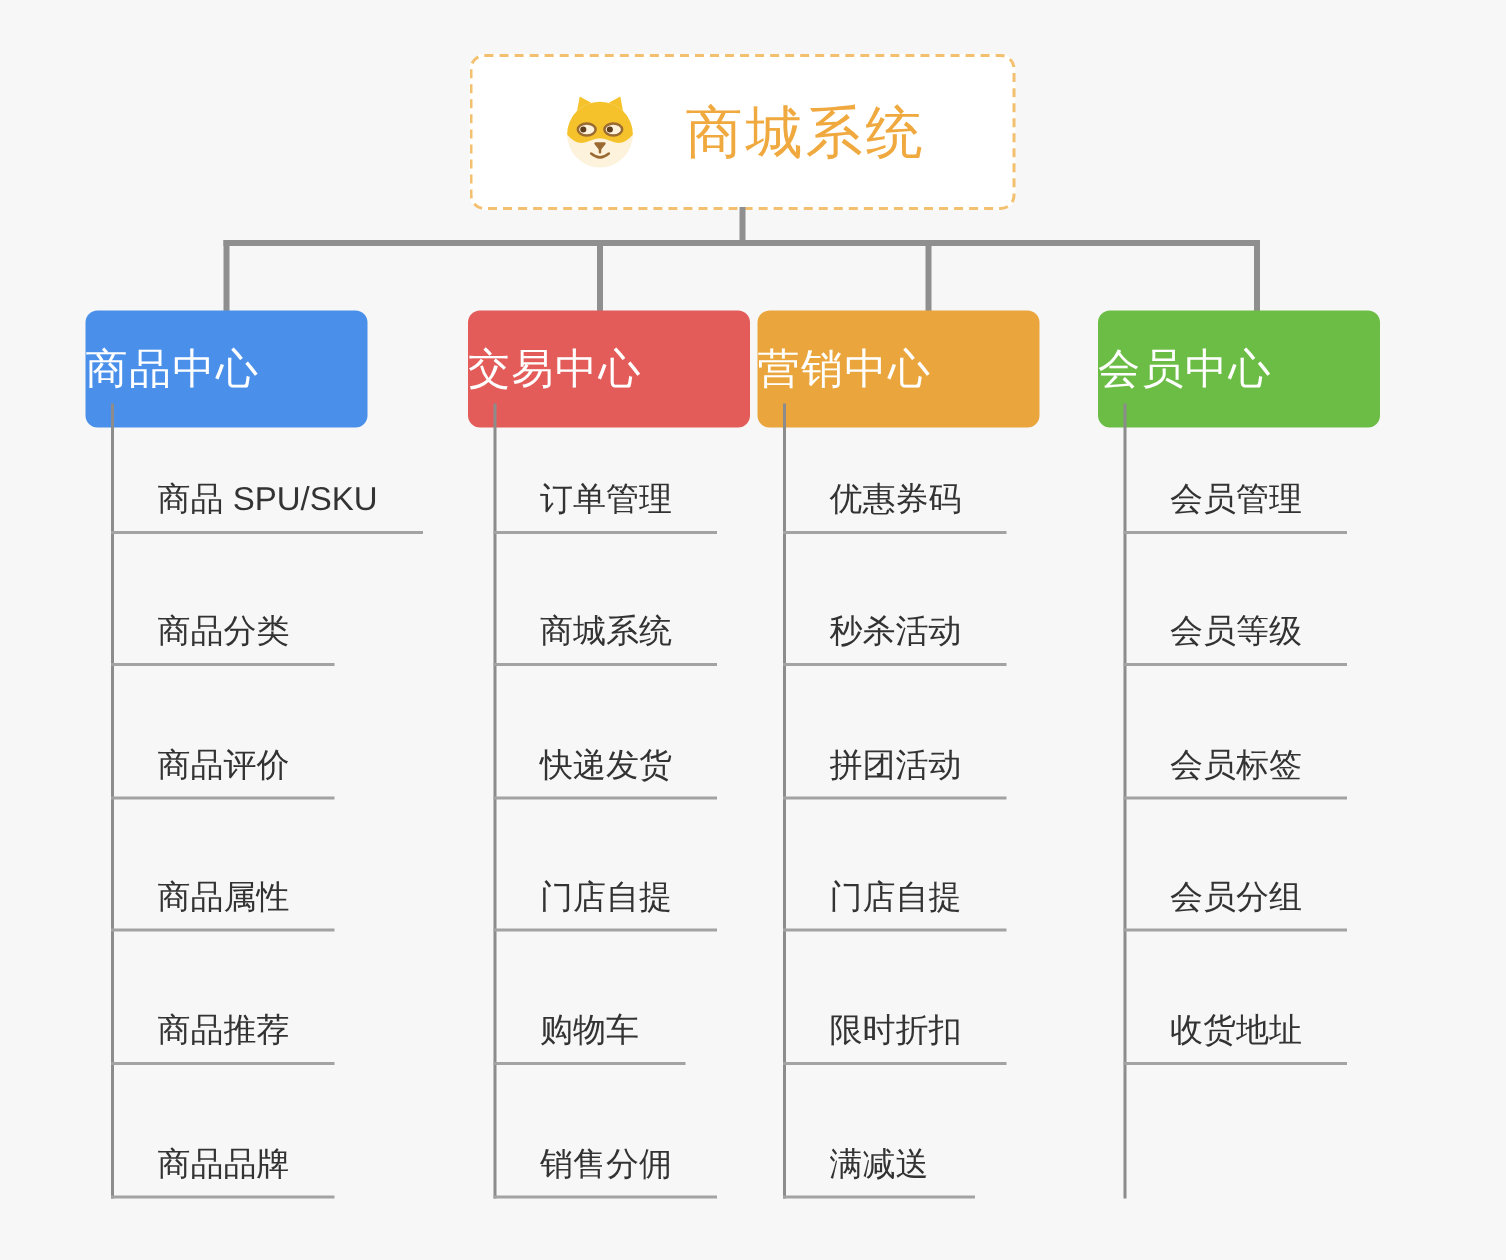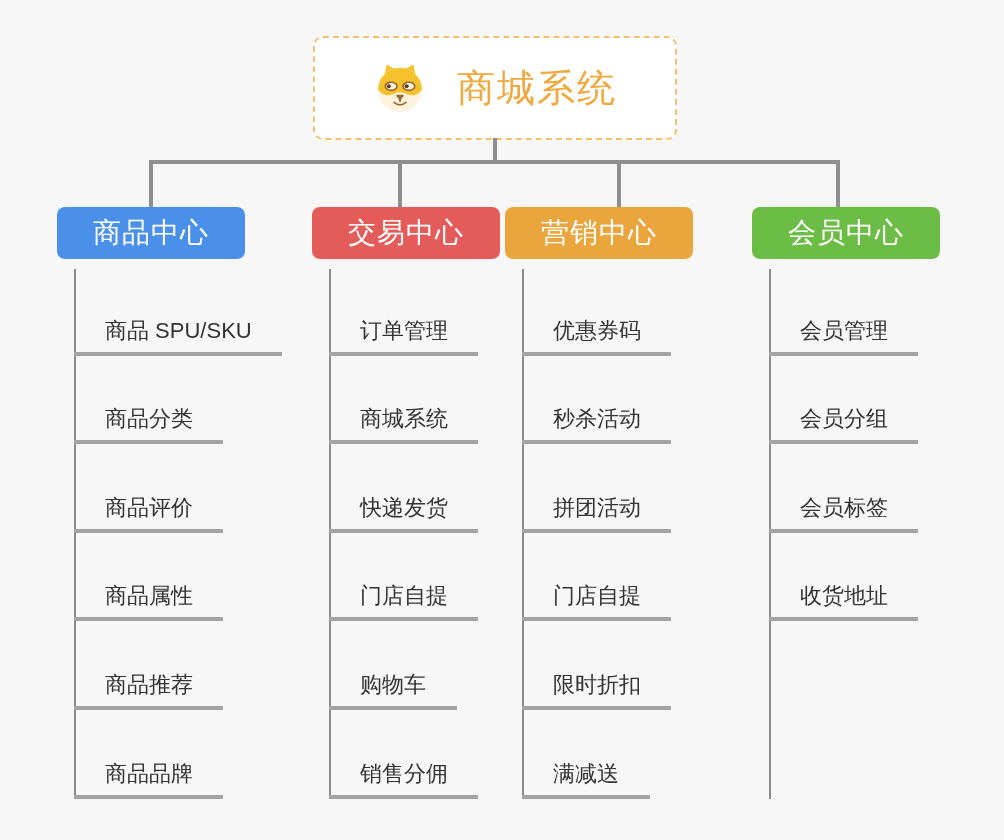--- a/index.html
+++ b/index.html
@@ -48,25 +48,25 @@
   .drop-3 { left: 617px; }
   .drop-4 { left: 836px; }
 
   
   .branch {
     position: absolute;
     top: 207px;
     width: 188px;
   }
   .branch-box {
-    height: 52px;
+    height: 78px;
     border-radius: 8px;
     display: flex;
     align-items: center;
-    justify-content: center;
+    justify-content: flex-start;
   }
   .branch-label {
     color: #ffffff;
     font-size: 28px;
     letter-spacing: 1px;
   }
   .spine {
     position: absolute;
     left: 17px; top: 62px;
     width: 2px; height: 530px;
@@ -78,21 +78,21 @@
     margin: 0; padding: 0;
     list-style: none;
   }
   .child {
     height: 88.6px;
     box-sizing: border-box;
     display: flex;
     align-items: flex-end;
     width: max-content;
     min-width: 128px;
-    border-bottom: 4px solid #a3a3a3;
+    border-bottom: 2px solid #a3a3a3;
     padding: 0 30px 6px 31px;
     font-size: 22px;
     color: #333333;
     white-space: nowrap;
   }
 </style>
 </head>
 <body>
 
 <div class="canvas">
@@ -212,38 +212,41 @@
   <li class="child">
     <span>限时折扣</span>
   </li>
 
   <li class="child">
     <span>满减送</span>
   </li>
 </ul>
   </div>
 
-  <div class="branch" style="left: 752px;">
+  <div class="branch" style="left: 732px;">
     <div class="branch-box" style="background: rgb(108, 189, 69);">
       <span class="branch-label">会员中心</span>
     </div>
     <div class="spine"></div>
     <ul class="children">
   <li class="child">
     <span>会员管理</span>
   </li>
 
-
+  <li class="child">
+    <span>会员等级</span>
+  </li>
+
+
+  <li class="child">
+    <span>会员标签</span>
+  </li>
 
   <li class="child">
     <span>会员分组</span>
-  </li>
-
-  <li class="child">
-    <span>会员标签</span>
   </li>
 
   <li class="child">
     <span>收货地址</span>
   </li>
 </ul>
   </div>
 </div>
 </div>
 

